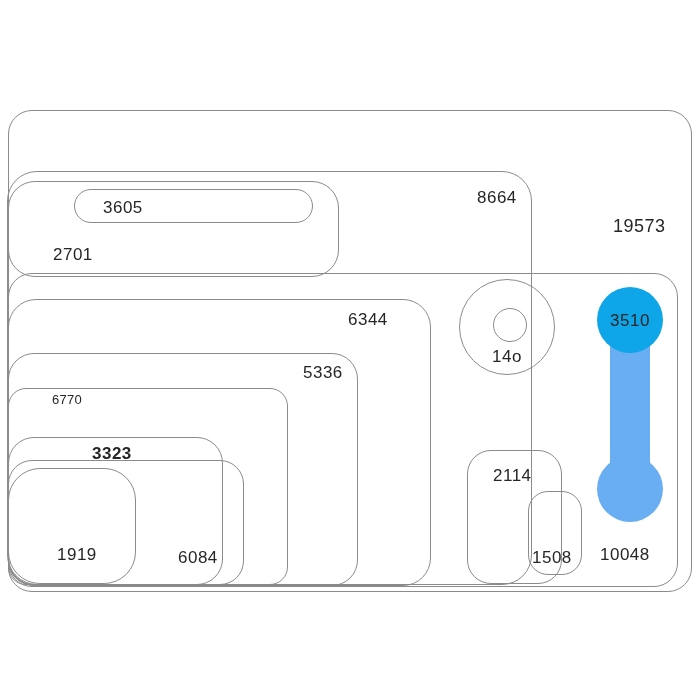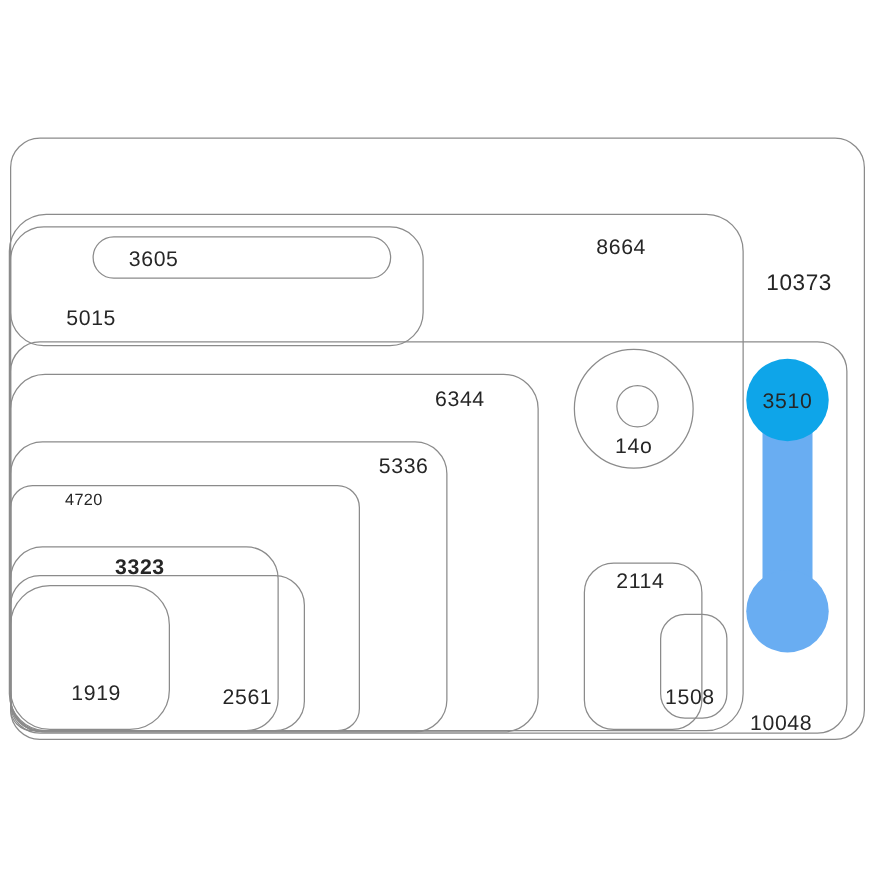--- a/index.html
+++ b/index.html
@@ -13,21 +13,21 @@
   }
   .lbl{
     position:absolute;font-size:17px;letter-spacing:.5px;color:#262626;white-space:nowrap;
     line-height:1;
   }
   .lbl.small{font-size:13px;letter-spacing:.3px;}
   .lbl.big{font-size:18px;}
 
   
   .r-outer  {left:8px;  top:110px;width:684px;height:482px;border-radius:24px;}
-  .r-8664   {left:7px;  top:171px;width:588px;height:414px;border-radius:30px;}
+  .r-8664   {left:7px;  top:171px;width:525px;height:414px;border-radius:30px;}
   .r-5015   {left:8px;  top:181px;width:331px;height:96px; border-radius:27px;}
   .r-3605   {left:74px; top:189px;width:239px;height:34px; border-radius:17px;}
   .r-big2   {left:8px;  top:273px;width:670px;height:314px;border-radius:24px;}
   .r-6344   {left:8px;  top:299px;width:423px;height:287px;border-radius:28px;}
   .r-5336   {left:8px;  top:353px;width:350px;height:233px;border-radius:26px;}
   .r-4230   {left:8px;  top:388px;width:280px;height:197px;border-radius:18px;}
   .r-5028   {left:6px;  top:406px;width:338px;height:180px;border-radius:26px;}
   .r-3323   {left:8px;  top:437px;width:215px;height:148px;border-radius:26px;}
   .r-3619   {left:8px;  top:460px;width:236px;height:125px;border-radius:24px;}
   .r-1919   {left:8px;  top:468px;width:128px;height:116px;border-radius:32px;}
@@ -45,71 +45,71 @@
              display:flex;align-items:center;justify-content:center;}
   .db-bar   {left:13px;top:33px;width:40px;height:169px;}
   .db-bottom{left:0;top:169px;width:66px;height:66px;border-radius:50%;}
   .db-top .lbl{position:static;}
 
   
   .lp-outer {left:604px;top:106px;}
   .lp-8664  {left:469px;top:17px;}
   .lp-5015  {left:44px; top:64px;}
   .lp-3605  {left:28px; top:9px;}
-  .lp-big2  {left:591px;top:272px;margin-top:24px;}
+  .lp-big2  {left:591px;top:272px;}
   .lp-6344  {left:339px;top:11px;}
   .lp-5336  {left:294px;top:10px;}
   .lp-4230  {left:43px; top:4px;}
   .lp-5028  {left:285px;top:28px;}
   .lp-3323  {left:83px; top:7px;font-weight:bold;}
   .lp-3619  {left:169px;top:88px;}
   .lp-1919  {left:48px; top:77px;}
   .lp-3121  {left:44px; top:18px;}
-  .lp-2114  {left:25px; top:5px;}
+  .lp-2114  {left:25px; top:16px;}
   .lp-1508  {left:3px;  top:57px;}
   .lp-donut {left:32px; top:68px;}
 </style>
 </head>
 <body>
 
 <div class="canvas">
 
   <div class="shape r-outer">
-    <span class="lbl big lp-outer">10373</span>
+    <span class="lbl big lp-outer">19573</span>
   </div>
 
   <div class="shape r-8664">
     <span class="lbl lp-8664">8664</span>
   </div>
 
   <div class="shape r-5015">
-    <span class="lbl lp-5015">5015</span>
+    <span class="lbl lp-5015">2701</span>
   </div>
   <div class="shape r-3605">
     <span class="lbl lp-3605">3605</span>
   </div>
 
   <div class="shape r-big2">
     <span class="lbl lp-big2">10048</span>
   </div>
 
   <div class="shape r-6344">
     <span class="lbl lp-6344">6344</span>
   </div>
   <div class="shape r-5336">
     <span class="lbl lp-5336">5336</span>
   </div>
   <div class="shape r-4230">
-    <span class="lbl small lp-4230">4720</span>
+    <span class="lbl small lp-4230">6770</span>
   </div>
   <div class="shape r-3323">
     <span class="lbl lp-3323">3323</span>
   </div>
   <div class="shape r-3619">
-    <span class="lbl lp-3619">2561</span>
+    <span class="lbl lp-3619">6084</span>
   </div>
   <div class="shape r-1919">
     <span class="lbl lp-1919">1919</span>
   </div>
 
   <div class="shape r-2114">
     <span class="lbl lp-2114">2114</span>
   </div>
   <div class="shape r-1508">
     <span class="lbl lp-1508">1508</span>

